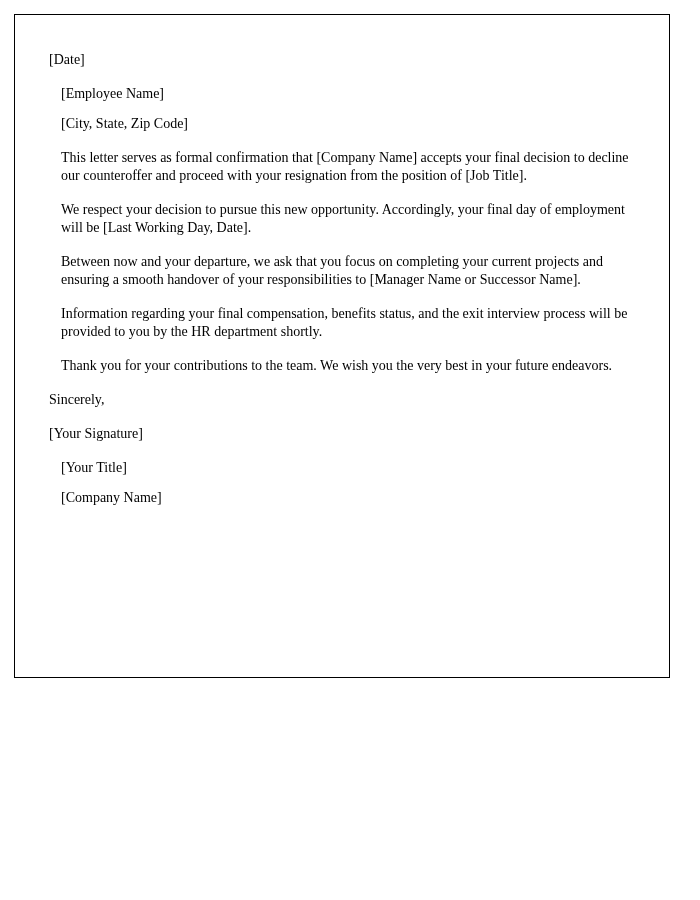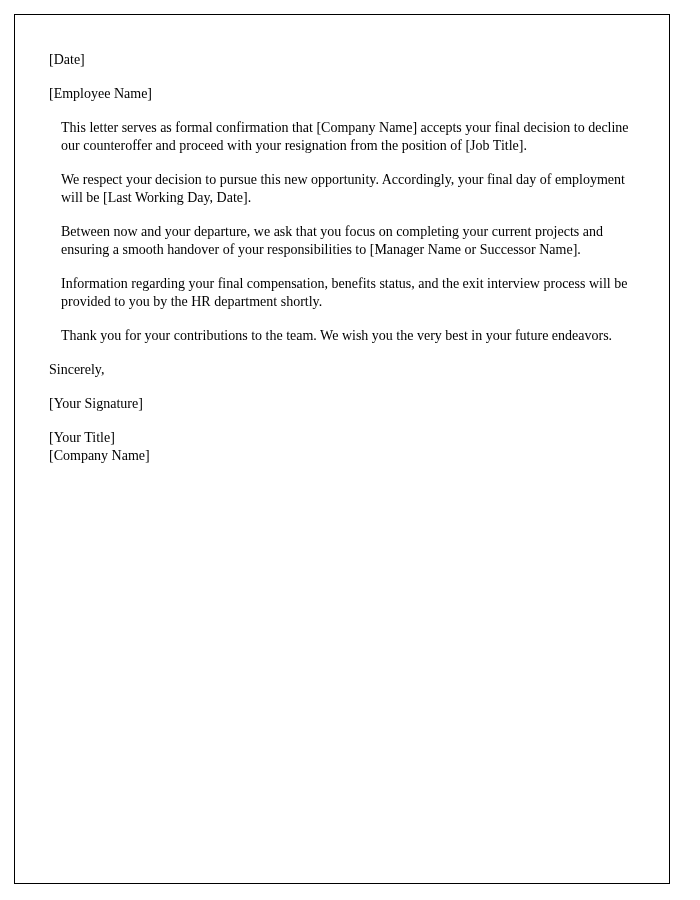--- a/index.html
+++ b/index.html
@@ -8,49 +8,50 @@
     background: #ffffff;
     width: 700px;
     height: 900px;
     font-family: "Liberation Serif", "DejaVu Serif", serif;
   }
   .page {
     position: absolute;
     left: 14px;
     top: 14px;
     width: 656px;
-    height: 870px;
+    height: 664px;
     background: #ffffff;
     border: 1px solid #000000;
     box-sizing: border-box;
     padding: 36px 34px 30px 34px;
     color: #000000;
     font-size: 14px;
     line-height: 18px;
   }
   .line {
-    margin: 0;
+    margin: 12px;
     white-space: pre-wrap;
   }
   .block {
     margin: 0 0 16px 0;
   }
   .para {
     margin: 0 0 16px 12px;
   }
 </style>
 </head>
 <body>
 
 <div class="page">
 
   <p class="line block">[Date]</p>
 
   <div class="block">
     <p class="line">[Employee Name]</p>
+    <p class="line">[City, State, Zip Code]</p>
   </div>
 
 
   <p class="para">This letter serves as formal confirmation that [Company Name] accepts your final decision to decline our counteroffer and proceed with your resignation from the position of [Job Title].</p>
 
   <p class="para">We respect your decision to pursue this new opportunity. Accordingly, your final day of employment will be [Last Working Day, Date].</p>
 
   <p class="para">Between now and your departure, we ask that you focus on completing your current projects and ensuring a smooth handover of your responsibilities to [Manager Name or Successor Name].</p>
 
   <p class="para">Information regarding your final compensation, benefits status, and the exit interview process will be provided to you by the HR department shortly.</p>

